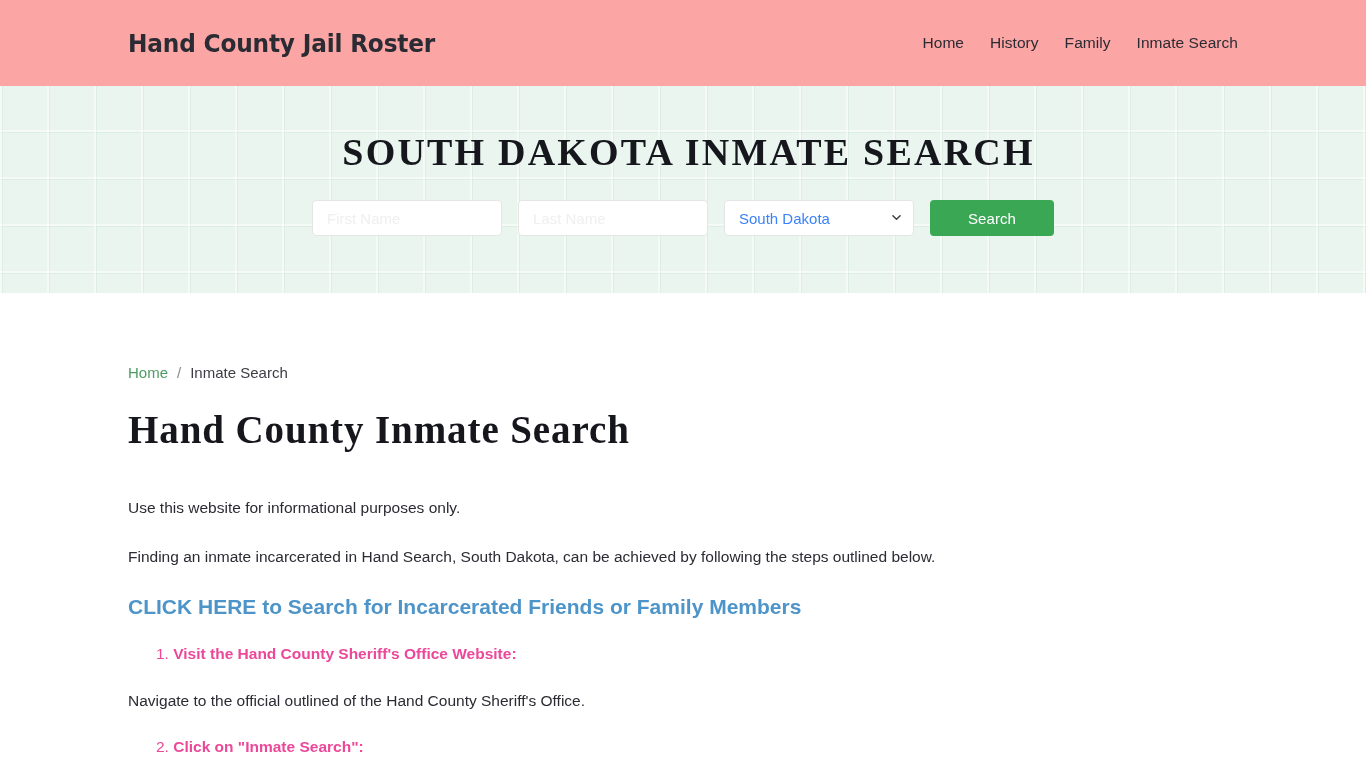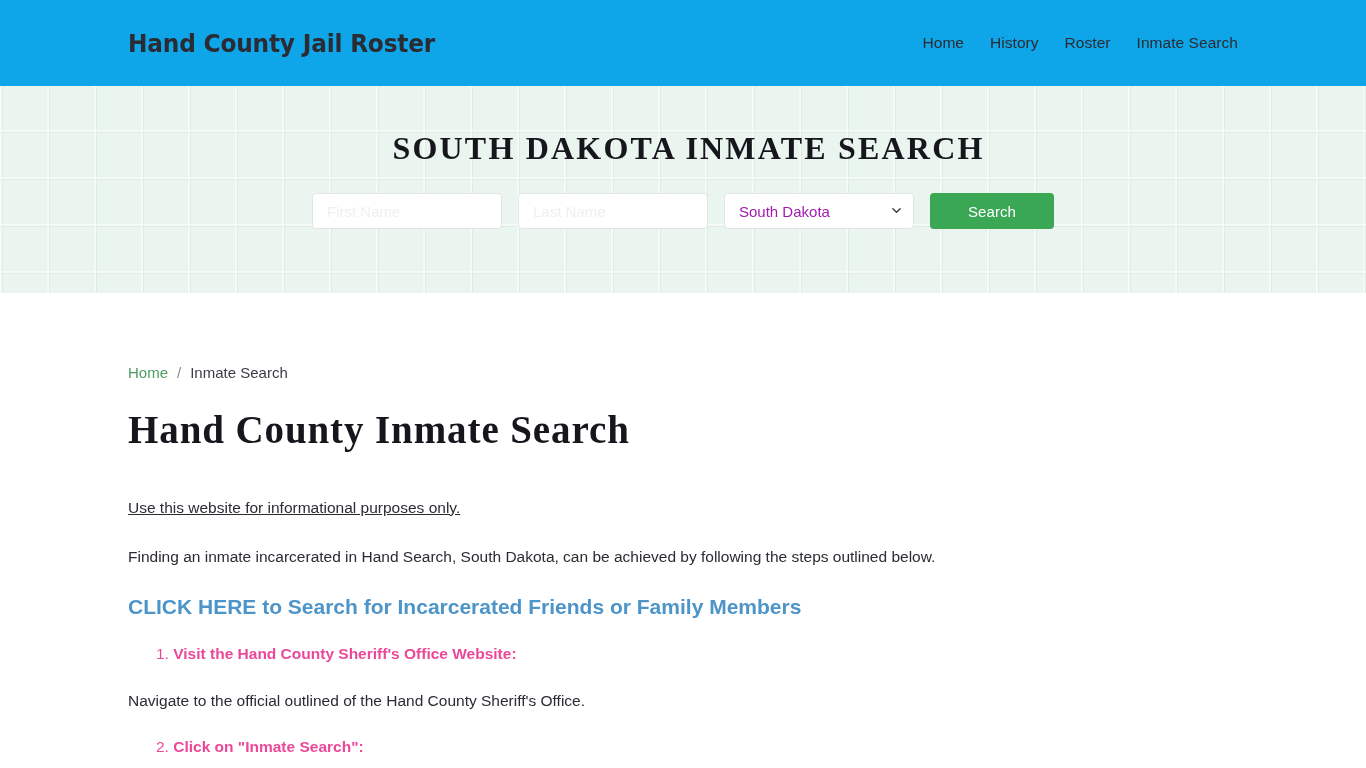--- a/index.html
+++ b/index.html
@@ -13,21 +13,21 @@
     overflow: hidden;
     background: #ffffff;
     font-family: "Liberation Sans", sans-serif;
     color: #2b2b33;
     -webkit-font-smoothing: antialiased;
   }
 
   
   .site-header {
     height: 86px;
-    background: #0ea5e9;
+    background: #fca5a5;
     display: flex;
     align-items: center;
     justify-content: space-between;
     padding: 0 128px 0 128px;
   }
   .brand {
     font-family: "DejaVu Sans", sans-serif;
     font-size: 25px;
     font-weight: bold;
     letter-spacing: -0.2px;
@@ -62,21 +62,21 @@
     background-size: 47px 47px, 47px 47px, 47px 47px, 47px 47px;
     background-position: 0 -3px, 0 -3px, 2px -1px, 2px -1px;
     display: flex;
     flex-direction: column;
     align-items: center;
     justify-content: flex-start;
     padding-top: 44px;
   }
   .hero-title {
     font-family: "Liberation Serif", serif;
-    font-size: 32px;
+    font-size: 38px;
     font-weight: bold;
     letter-spacing: 2.2px;
     color: #16161d;
     margin: 0 0 26px 11px;
     text-align: center;
   }
   .search-form {
     display: flex;
     align-items: center;
     gap: 16px;
@@ -100,21 +100,21 @@
     width: 190px;
     height: 36px;
   }
   .field.state-select {
     width: 190px;
     height: 36px;
     appearance: none;
     -webkit-appearance: none;
     -moz-appearance: none;
     padding-right: 42px;
-    color: #a21caf;
+    color: #3b82f6;
     cursor: pointer;
   }
   .chev {
     position: absolute;
     right: 13px;
     top: 13px;
     width: 9px;
     height: 9px;
     pointer-events: none;
   }
@@ -159,21 +159,21 @@
     margin: 26px 0 0 0;
   }
 
   .para {
     font-size: 15.5px;
     line-height: 1.5;
     color: #2b2b33;
     margin: 0;
     padding-top: 26px;
   }
-  .para.first { padding-top: 44px; text-decoration: underline; }
+  .para.first { padding-top: 44px; }
 
   .cta-link {
     display: inline-block;
     font-size: 21px;
     font-weight: bold;
     color: #4d94c9;
     text-decoration: none;
     margin: 0;
     padding-top: 26px;
   }
@@ -189,21 +189,21 @@
   .step-text { font-weight: bold; }
 </style>
 </head>
 <body>
 
 <header class="site-header">
   <a class="brand" href="#">Hand County Jail Roster</a>
   <nav class="main-nav">
     <a class="nav-link" href="#">Home</a>
     <a class="nav-link" href="#">History</a>
-    <a class="nav-link" href="#">Roster</a>
+    <a class="nav-link" href="#">Family</a>
     <a class="nav-link" href="#">Inmate Search</a>
   </nav>
 </header>
 
 <section class="hero">
   <h1 class="hero-title">SOUTH DAKOTA INMATE SEARCH</h1>
   <form class="search-form">
     <input class="field first-name" type="text" placeholder="First Name" style="">
     <input class="field last-name" type="text" placeholder="Last Name" style="">
     <span class="select-wrap">

